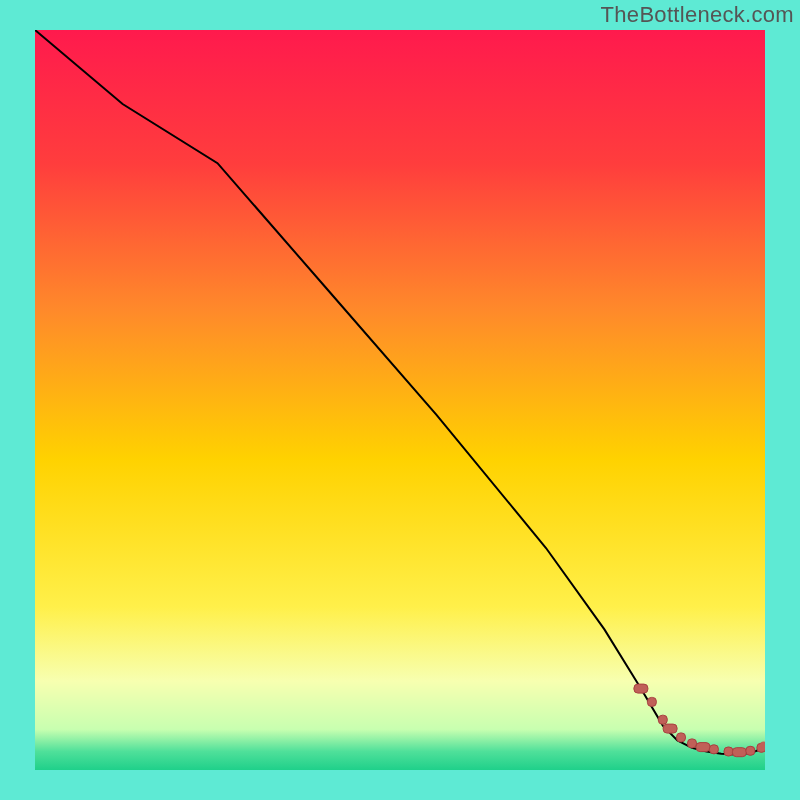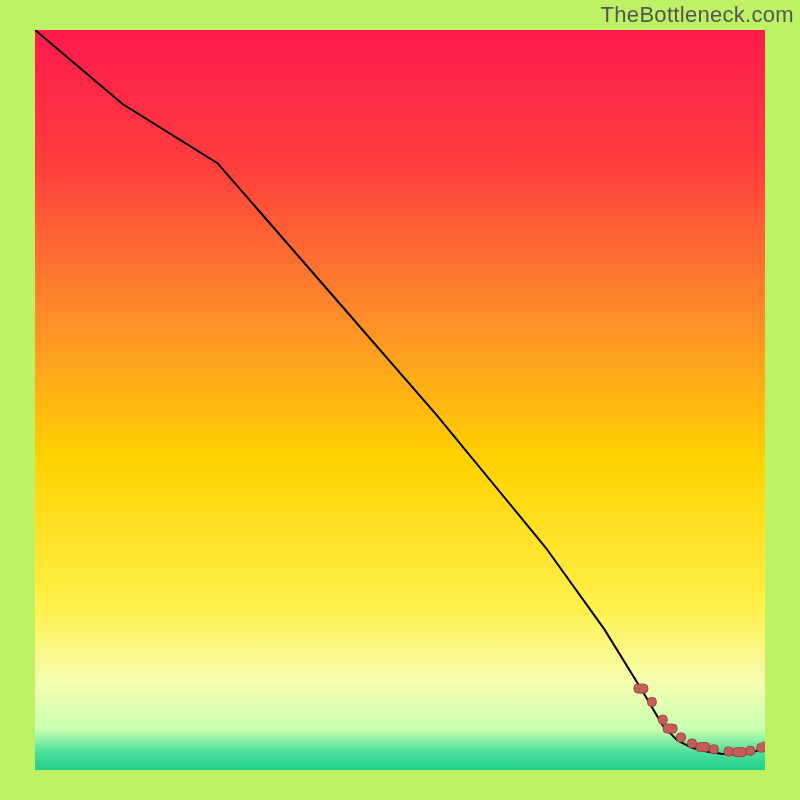--- a/index.html
+++ b/index.html
@@ -8,21 +8,21 @@
     width: 800px;
     height: 800px;
     overflow: hidden;
     background: #000;
     font-family: Arial, Helvetica, sans-serif;
   }
   .frame {
     position: relative;
     width: 800px;
     height: 800px;
-    background: #bef264;
+    background: #5eead4;
   }
   .watermark {
     position: absolute;
     top: 2px;
     right: 6px;
     color: #555;
     font-size: 22px;
     font-weight: 500;
     letter-spacing: 0.3px;
     z-index: 10;

